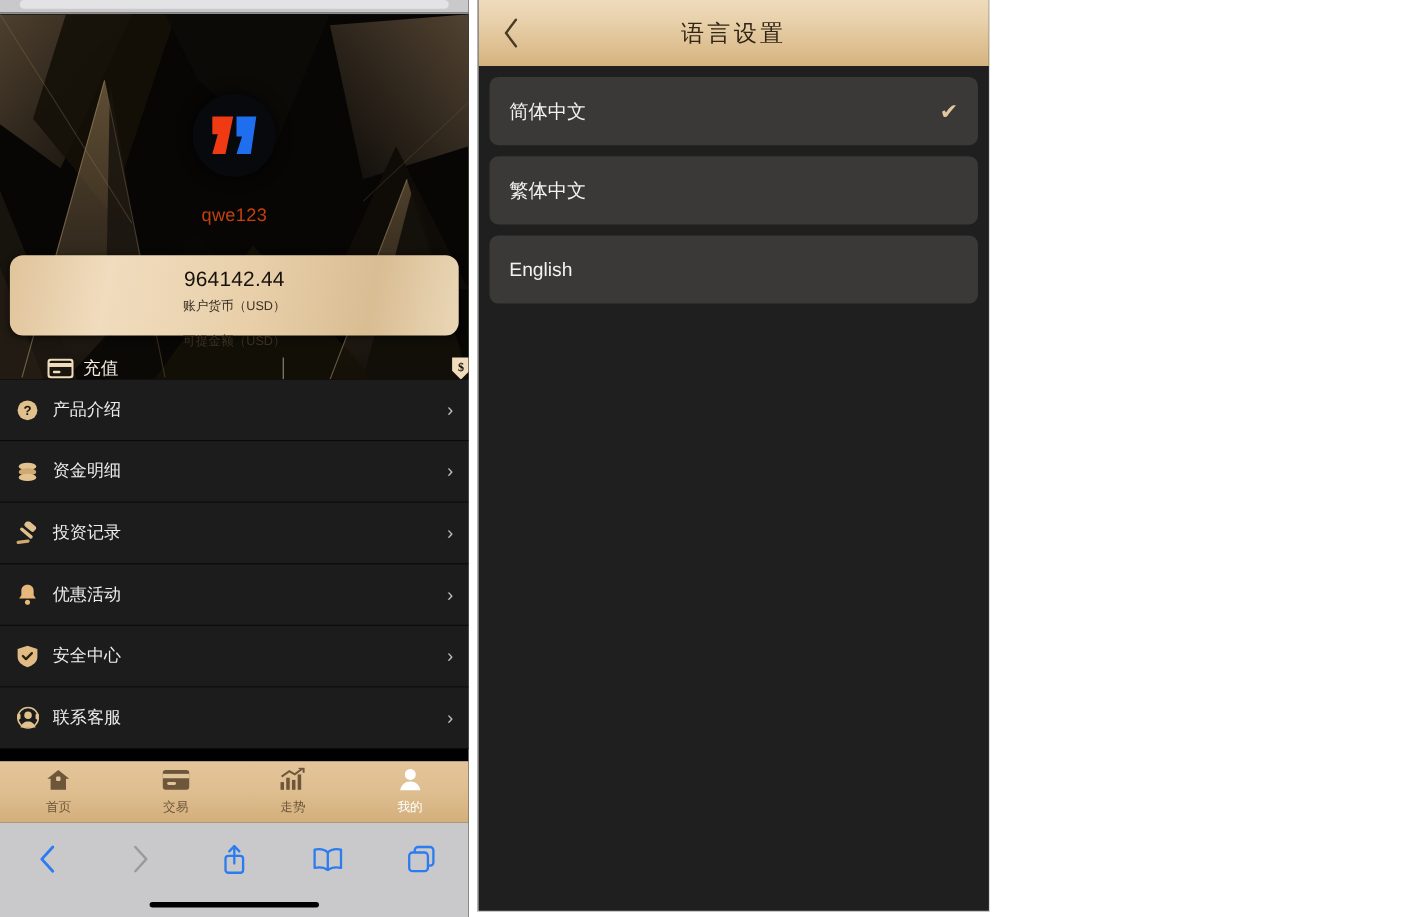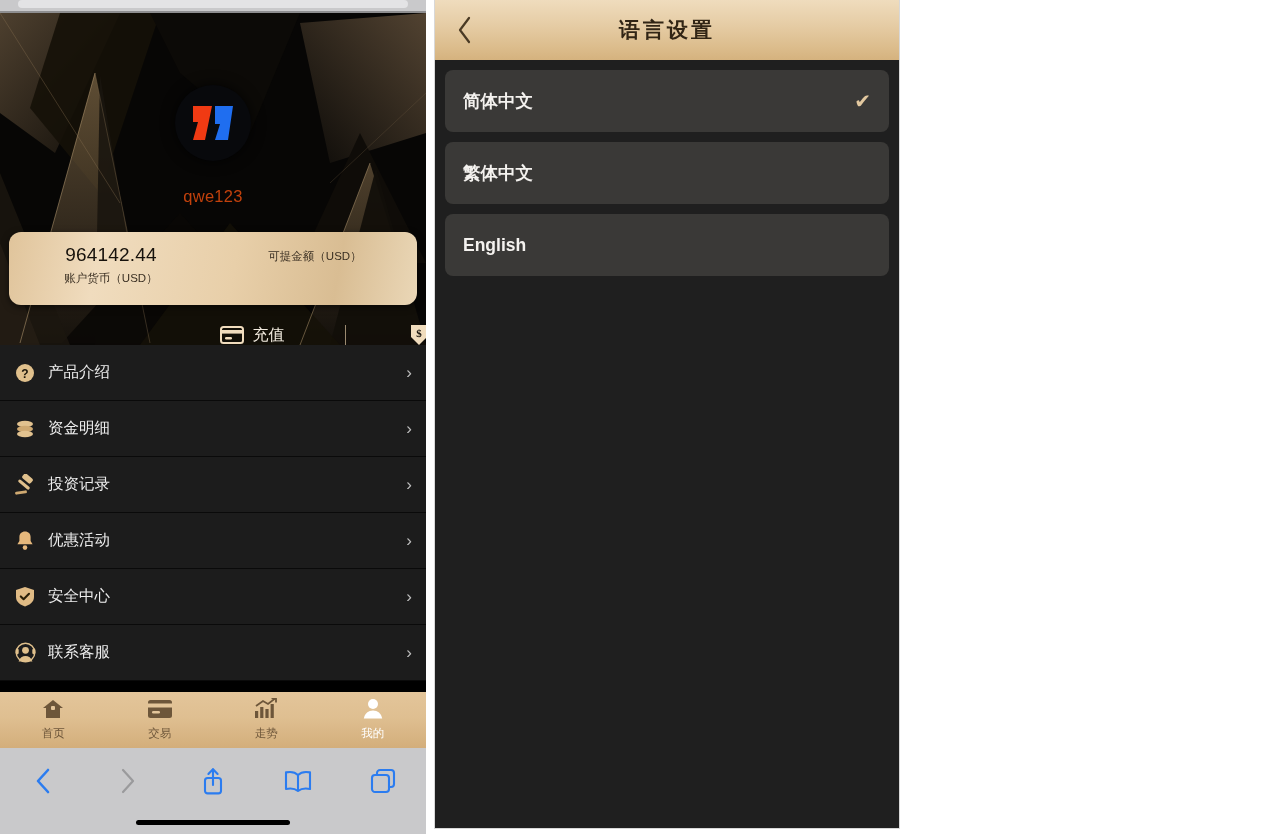--- a/index.html
+++ b/index.html
@@ -54,28 +54,29 @@
     text-align: center; color: #c2410c; font-size: 16.5px; letter-spacing: .3px;
   }
 
   .balance-card {
     position: absolute; left: 9px; top: 219px;
     width: 408px; height: 73px;
     border-radius: 12px;
     background: linear-gradient(100deg, #e0c49b 0%, #f0dcbe 22%, #e8cfa9 55%, #d9bd93 80%, #ead7b7 100%);
     box-shadow: 0 2px 7px rgba(0,0,0,.55);
     display: flex;
+    flex-direction: column;
   }
   .bal-col { flex: 1; text-align: center; padding-top: 12px; }
   .bal-val { font-size: 19px; color: #17120c; letter-spacing: .2px; white-space: nowrap; }
   .bal-lab { font-size: 11.5px; color: #3a2f22; margin-top: 5px; }
 
   .action-row {
     position: absolute; left: 0; top: 300px; width: 514px; height: 44px;
-    display: flex; align-items: center; justify-content: flex-end;
+    display: flex; align-items: center; justify-content: space-between;
   }
   .act { display: flex; align-items: center; gap: 9px; width: 150px; justify-content: center; }
   .act-label { color: #f3ece0; font-size: 16px; }
   .act-sep { width: 1px; height: 20px; background: #9b8a70; margin: 0 18px; }
 
   
   .menu { position: absolute; left: 0; top: 345px; width: 426px; }
   .menu-item {
     position: relative; height: 56px; display: flex; align-items: center;
     padding: 0 14px; background: #1c1c1c;
@@ -112,21 +113,20 @@
   }
 
   
   #right-phone {
     position: absolute; left: 434px; top: 0;
     width: 466px; height: 829px;
     background: #1f1f1f;
     overflow: hidden;
     border: 1px solid #d8d8d8;
     border-top: none;
-    font-weight: bold;
   }
   .lang-header {
     position: relative; width: 100%; height: 60px;
     background: linear-gradient(180deg, #efdcbd 0%, #e6cda6 40%, #dcbd8d 78%, #d5b27e 100%);
     display: flex; align-items: center; justify-content: center;
   }
   .lang-back {
     position: absolute; left: 14px; top: 0; height: 60px;
     display:flex; align-items:center; padding: 0 8px;
   }

